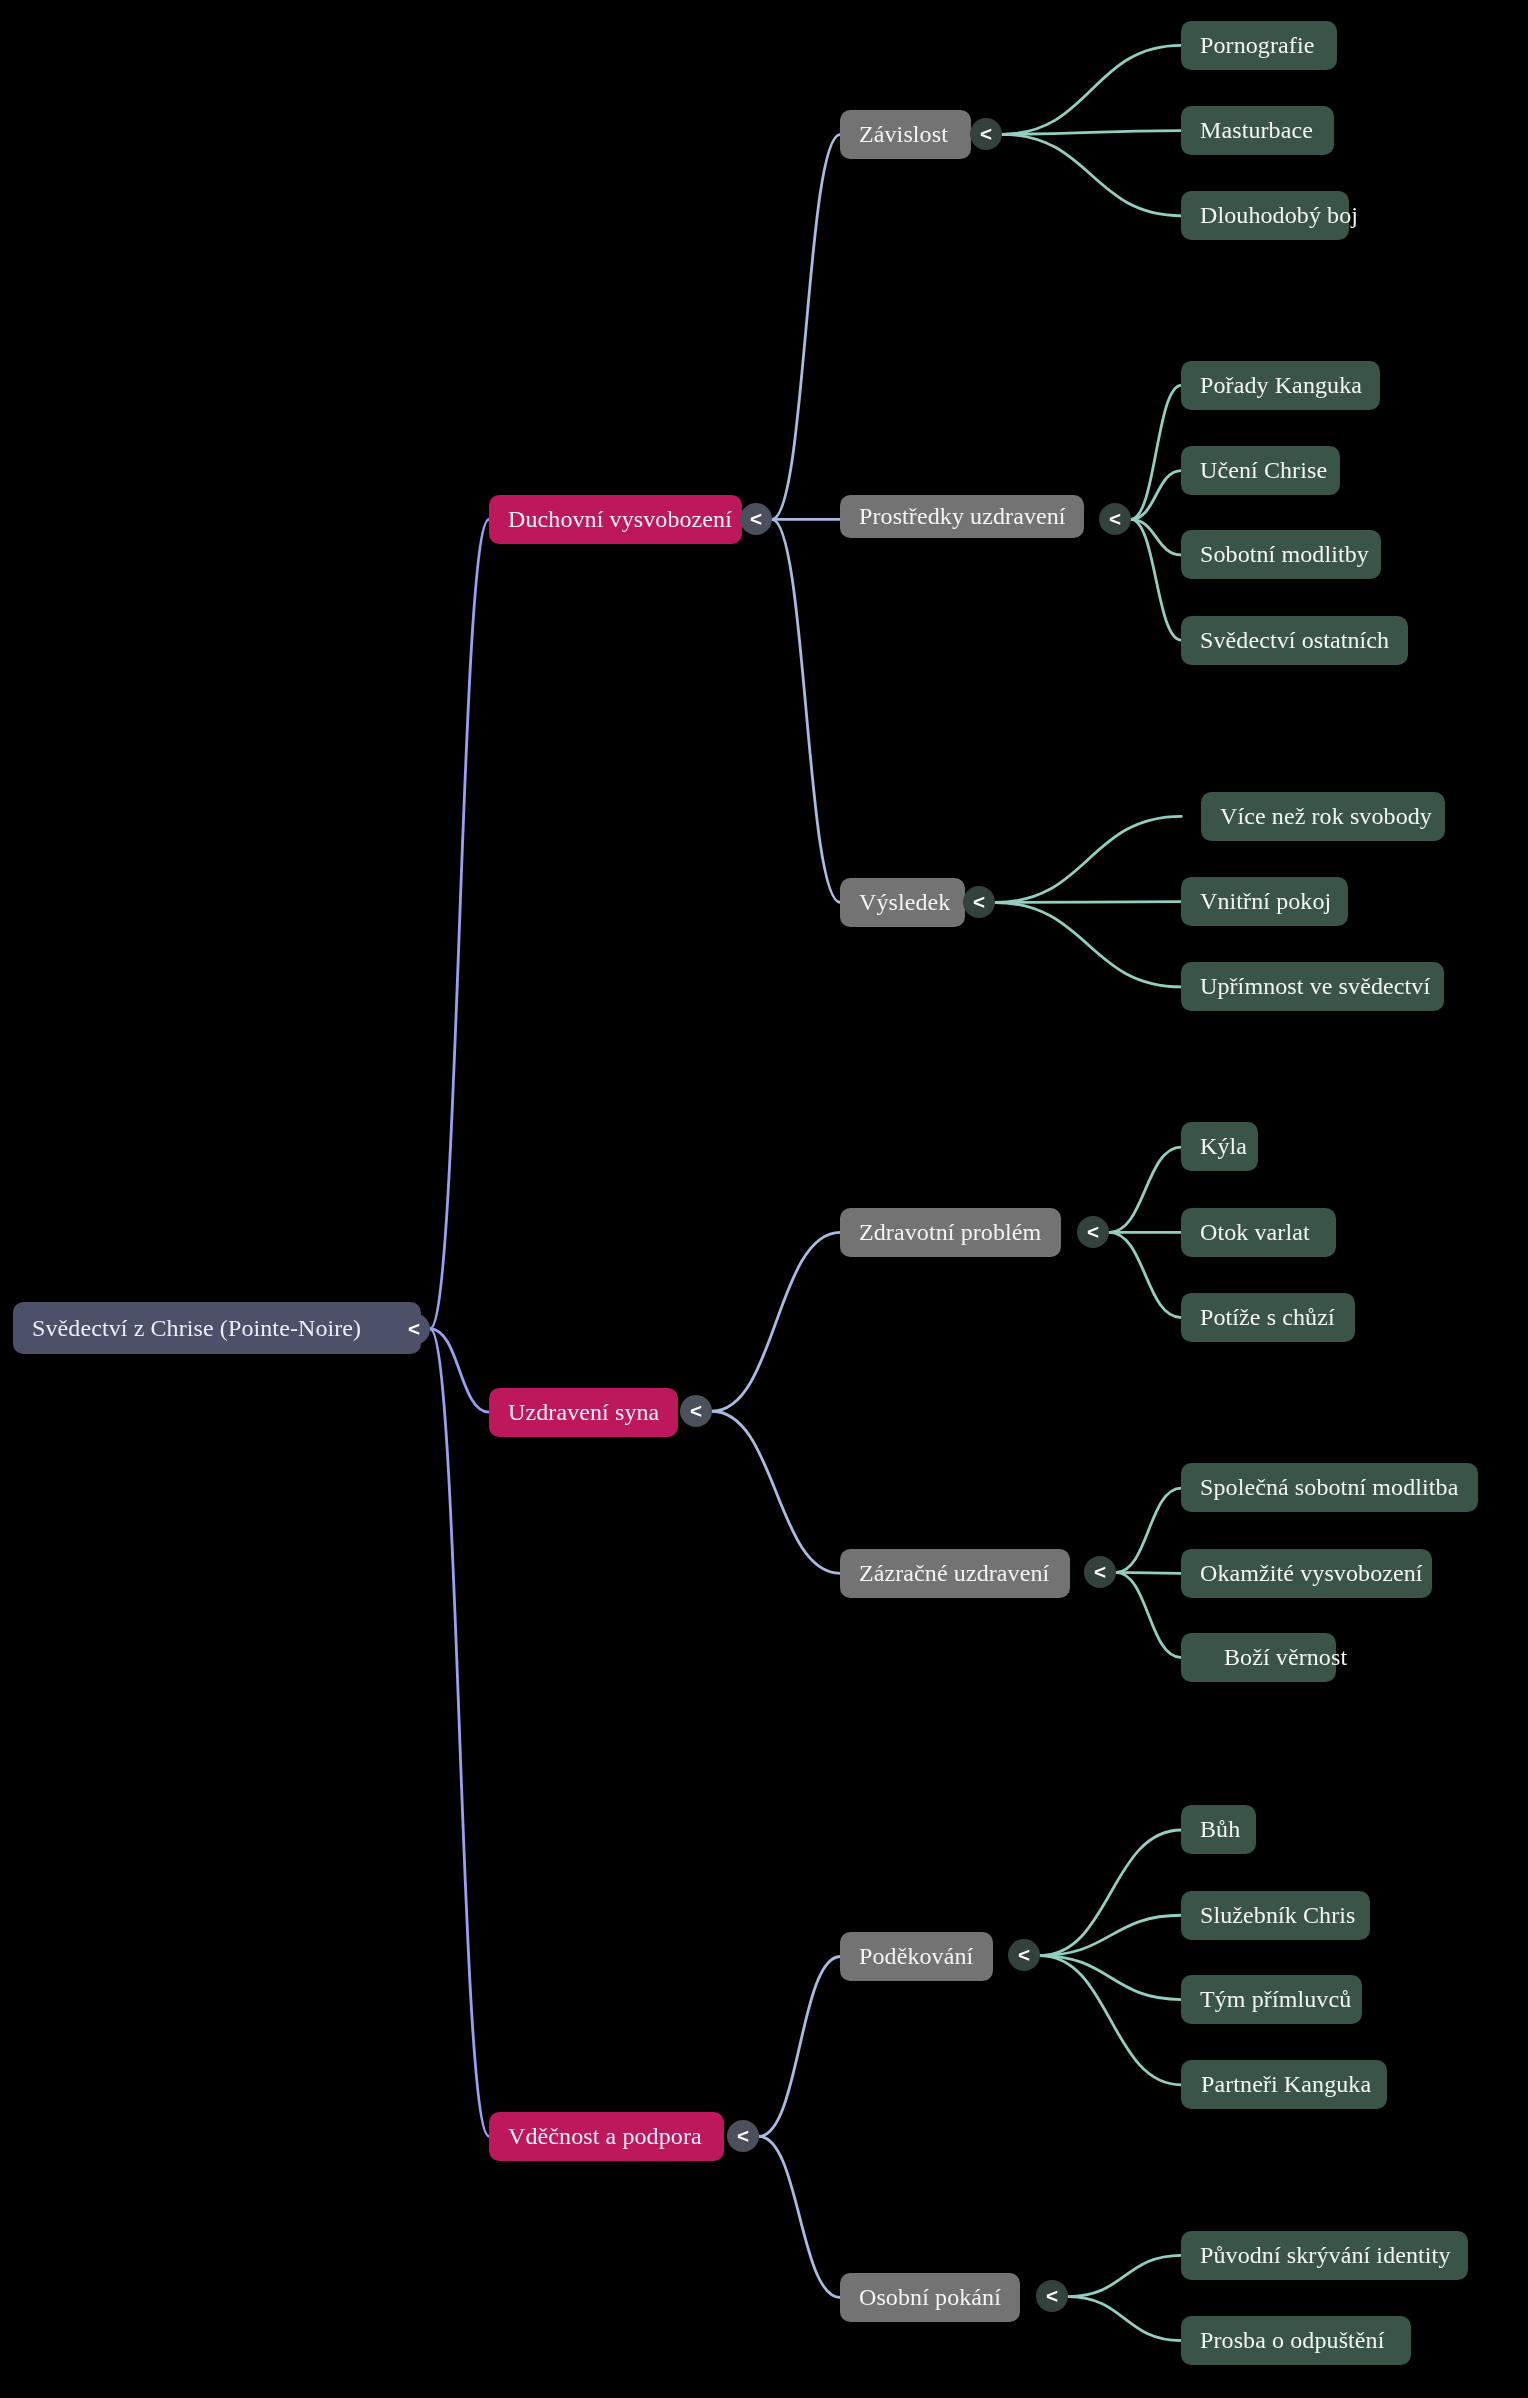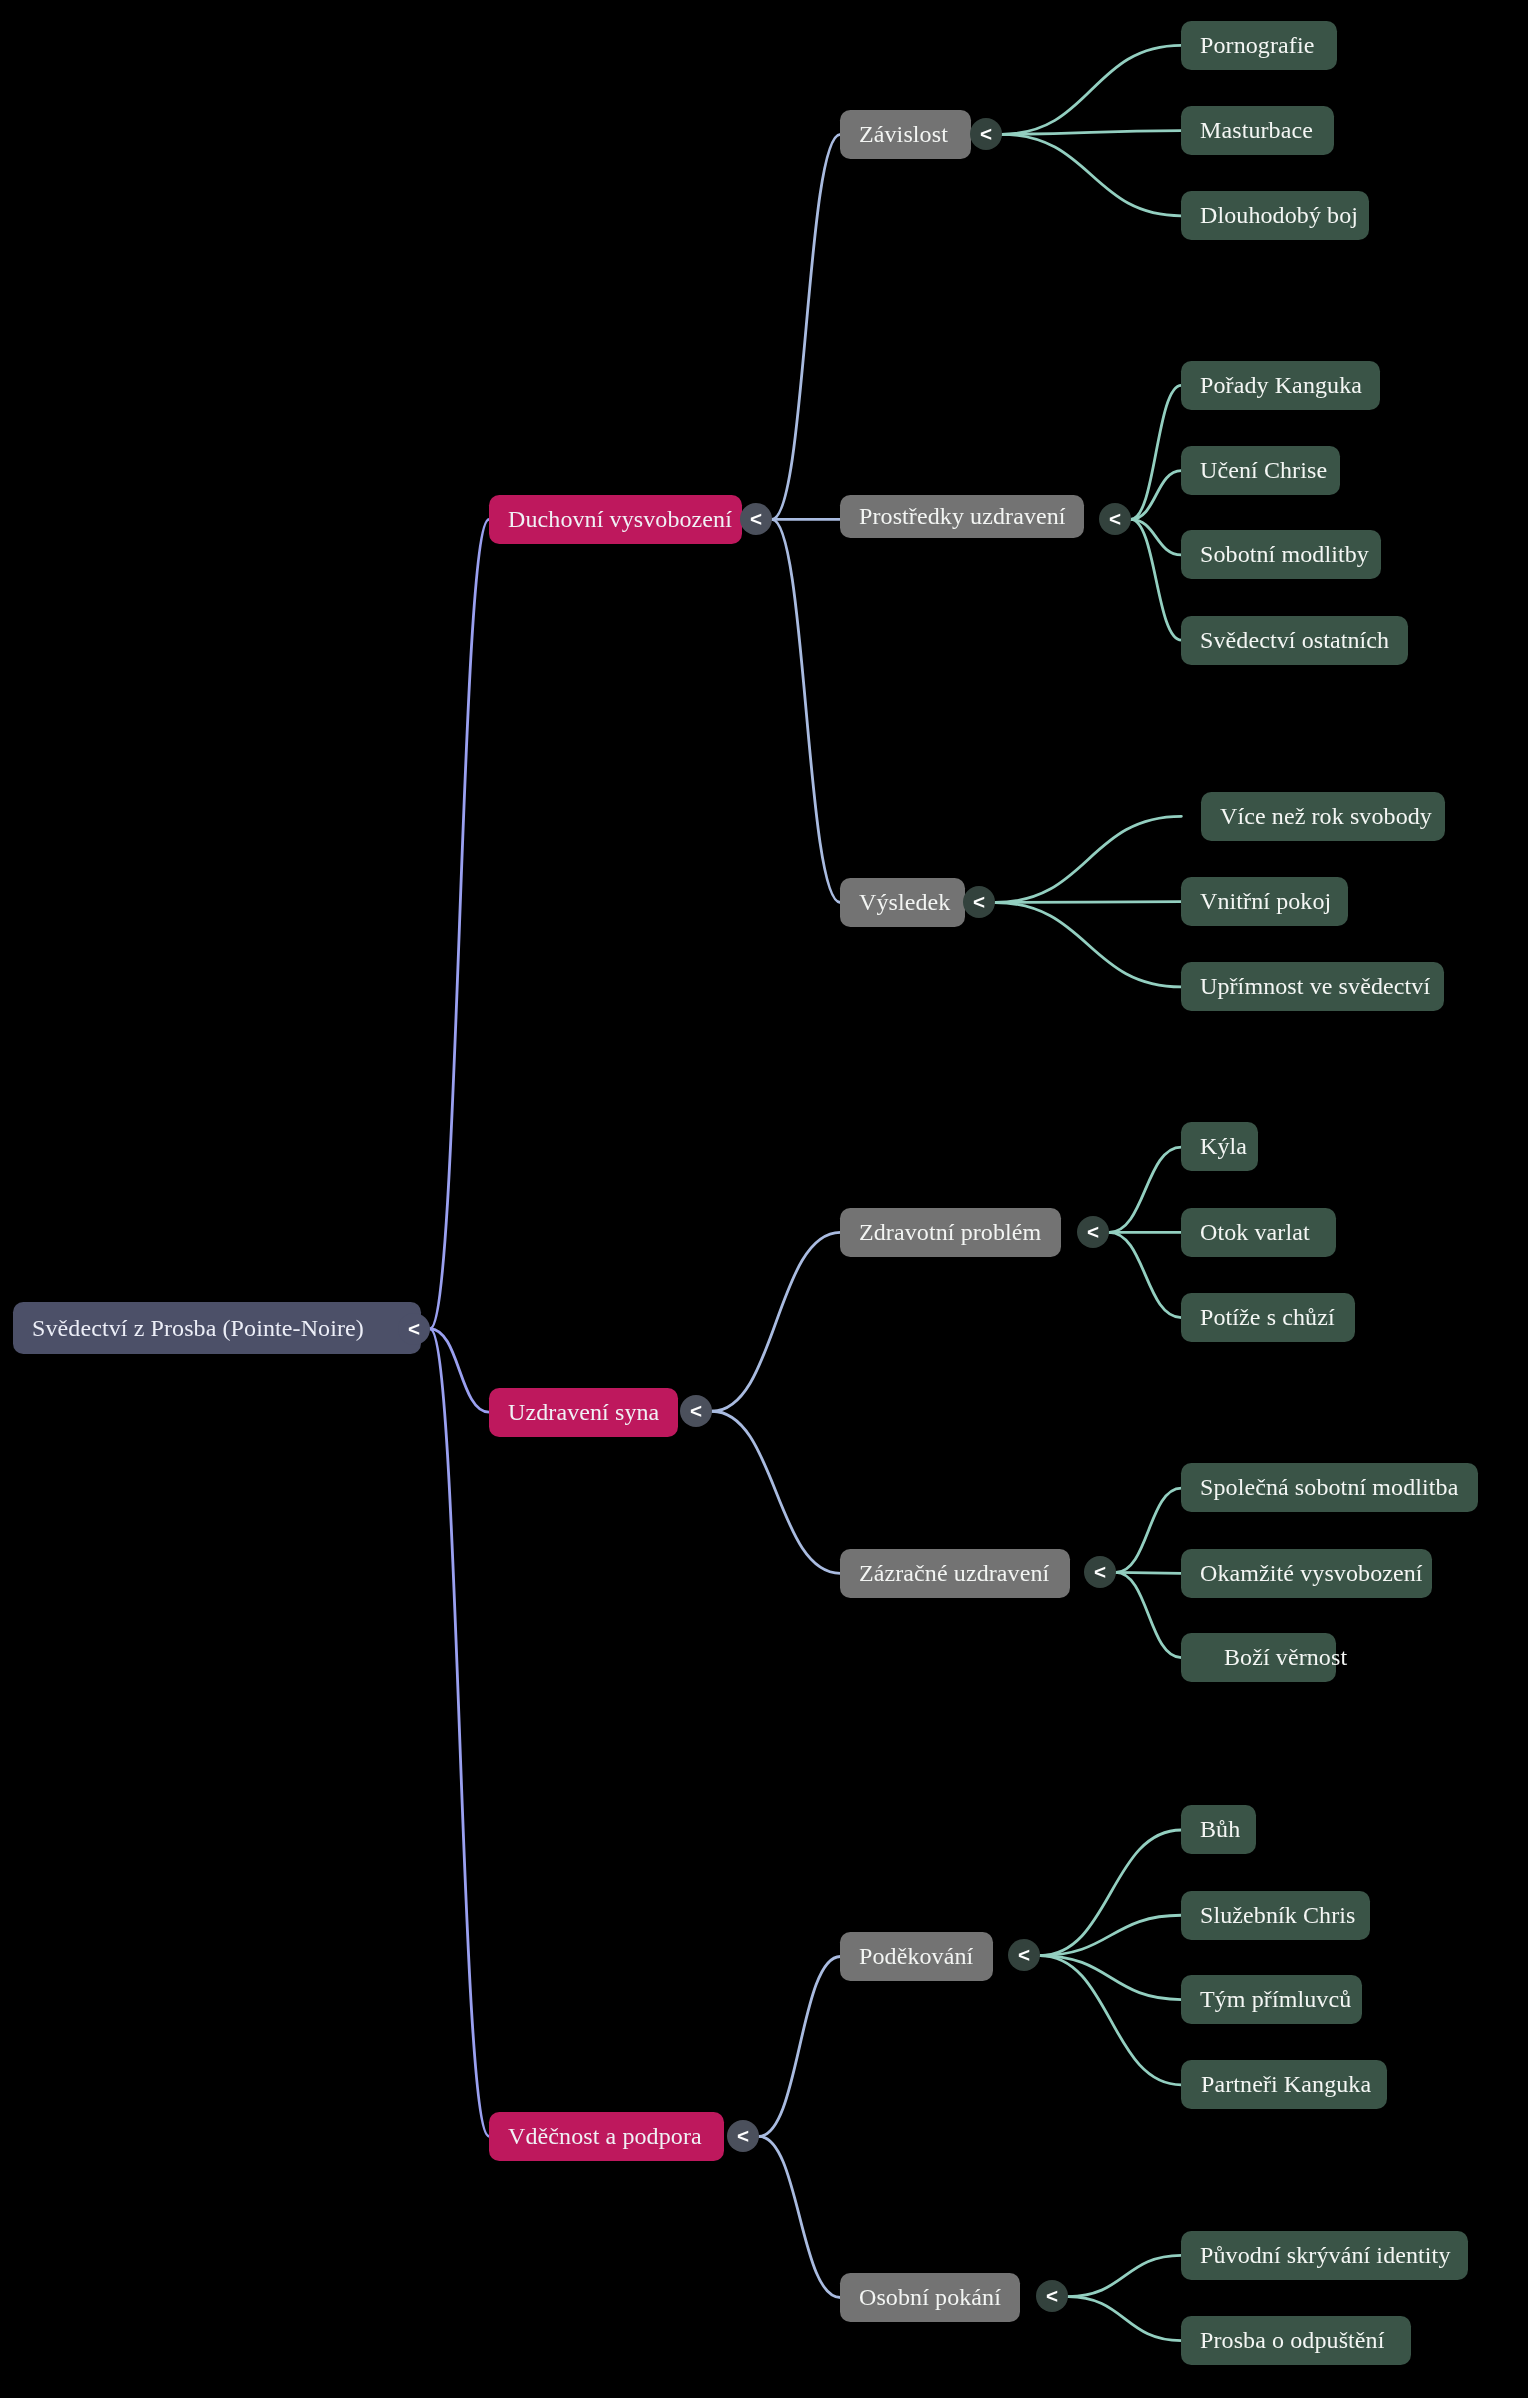--- a/index.html
+++ b/index.html
@@ -107,21 +107,21 @@
       <path d="M 810 2280 C 853.5 2280, 853.5 2088, 897 2088" stroke="#a9bbe0" stroke-width="3" fill="none" stroke-linecap="round"></path>
       <path d="M 1110 2087 C 1185.5 2087, 1185.5 1953, 1261 1953" stroke="#93cfc0" stroke-width="3" fill="none" stroke-linecap="round"></path>
       <path d="M 1110 2087 C 1185.5 2087, 1185.5 2044, 1261 2044" stroke="#93cfc0" stroke-width="3" fill="none" stroke-linecap="round"></path>
       <path d="M 1110 2087 C 1185.5 2087, 1185.5 2134, 1261 2134" stroke="#93cfc0" stroke-width="3" fill="none" stroke-linecap="round"></path>
       <path d="M 1110 2087 C 1185.5 2087, 1185.5 2225, 1261 2225" stroke="#93cfc0" stroke-width="3" fill="none" stroke-linecap="round"></path>
       <path d="M 810 2280 C 853.5 2280, 853.5 2452, 897 2452" stroke="#a9bbe0" stroke-width="3" fill="none" stroke-linecap="round"></path>
       <path d="M 1140 2451 C 1200.5 2451, 1200.5 2407, 1261 2407" stroke="#93cfc0" stroke-width="3" fill="none" stroke-linecap="round"></path>
       <path d="M 1140 2451 C 1200.5 2451, 1200.5 2498, 1261 2498" stroke="#93cfc0" stroke-width="3" fill="none" stroke-linecap="round"></path>
     </svg>
 <div class="node root" style="left: 13px; top: 1302px; width: 408px; height: 52px;">
-      <span>Svědectví z Prosba (Pointe-Noire)</span>
+      <span>Svědectví z Chrise (Pointe-Noire)</span>
     </div>
     <div class="toggle root-toggle" style="left: 398px; top: 1313px;">
       <span>&lt;</span>
     </div>
     <div class="node lvl2" style="left: 489px; top: 495px; width: 253px; height: 49px;">
       <span>Duchovní vysvobození</span>
     </div>
     <div class="toggle lvl2-toggle" style="left: 740px; top: 503px;">
       <span>&lt;</span>
     </div>
@@ -130,21 +130,21 @@
     </div>
     <div class="toggle lvl3-toggle" style="left: 970px; top: 118px;">
       <span>&lt;</span>
     </div>
     <div class="node leaf" style="left: 1181px; top: 20.6px; width: 156px; height: 49px;">
       <span>Pornografie</span>
     </div>
     <div class="node leaf" style="left: 1181px; top: 106px; width: 153px; height: 49px;">
       <span>Masturbace</span>
     </div>
-    <div class="node leaf" style="left: 1181px; top: 191px; width: 188px; height: 49px;">
+    <div class="node leaf" style="left: 1181px; top: 191px; width: 168px; height: 49px;">
       <span>Dlouhodobý boj</span>
     </div>
     <div class="node lvl3" style="left: 840px; top: 495px; width: 244px; height: 43px;">
       <span>Prostředky uzdravení</span>
     </div>
     <div class="toggle lvl3-toggle" style="left: 1099px; top: 503px;">
       <span>&lt;</span>
     </div>
     <div class="node leaf" style="left: 1181px; top: 361px; width: 199px; height: 49px;">
       <span>Pořady Kanguka</span>

